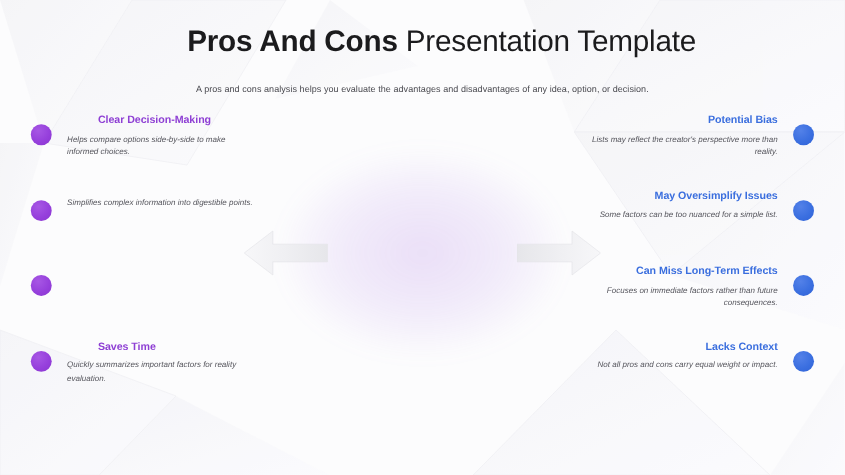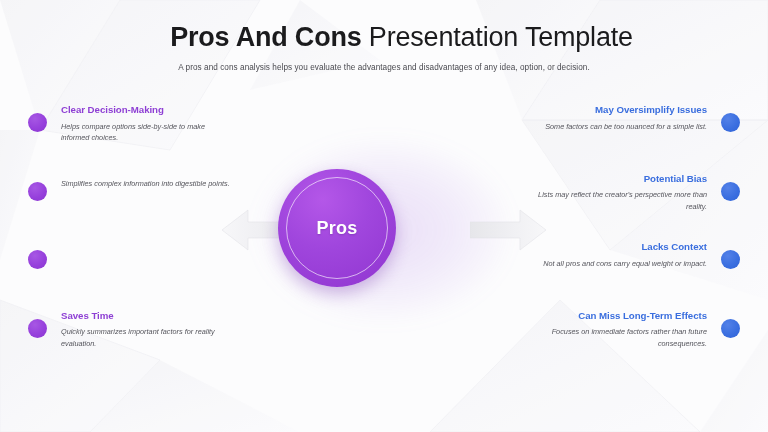--- a/index.html
+++ b/index.html
@@ -46,21 +46,21 @@
     font-size: 27px;
     letter-spacing: -0.2px;
     color: #1b1b1d;
     font-weight: 400;
     line-height: 1.15;
     white-space: nowrap;
     padding-left: 35px;
   }
   .title .strong { font-weight: 700; }
   .subtitle {
-    margin-top: 10px;
+    margin-top: 24px;
     font-size: 8.2px;
     color: #4a4a50;
     font-weight: 400;
     letter-spacing: 0.05px;
   }
 
   
   .col {
     position: absolute;
     top: 104px;
@@ -77,20 +77,21 @@
   .item-body { position: absolute; top: 0; width: 171px; }
   .col-left  .item-body { left: 37px;  text-align: left; }
   .col-right .item-body { left: 24px;  text-align: right; }
 
   .item-title {
     font-size: 9.7px;
     font-weight: 700;
     line-height: 1.2;
     letter-spacing: -0.05px;
     white-space: nowrap;
+    margin-left: 28px;
   }
   .col-left  .item-title { color: #8e3fd4; }
   .col-right .item-title { color: #3a6ede; }
 
   .item-desc {
     margin-top: 5px;
     font-size: 7.3px;
     font-style: italic;
     color: #55555c;
     line-height: 1.62;
@@ -247,46 +248,46 @@
       </div>
     </div>
 
   </div>
 
   <div class="col col-right">
 
     <div class="item">
       <span class="dot"></span>
       <div class="item-body">
+        <div class="item-title">Potential Bias</div>
+        <div class="item-desc">Lists may reflect the creator's perspective more than reality.</div>
+      </div>
+    </div>
+
+    <div class="item">
+      <span class="dot"></span>
+      <div class="item-body">
         <div class="item-title">May Oversimplify Issues</div>
         <div class="item-desc">Some factors can be too nuanced for a simple list.</div>
       </div>
     </div>
 
     <div class="item">
       <span class="dot"></span>
       <div class="item-body">
-        <div class="item-title">Potential Bias</div>
-        <div class="item-desc">Lists may reflect the creator's perspective more than reality.</div>
+        <div class="item-title">Can Miss Long-Term Effects</div>
+        <div class="item-desc">Focuses on immediate factors rather than future consequences.</div>
       </div>
     </div>
 
     <div class="item">
       <span class="dot"></span>
       <div class="item-body">
         <div class="item-title">Lacks Context</div>
         <div class="item-desc">Not all pros and cons carry equal weight or impact.</div>
-      </div>
-    </div>
-
-    <div class="item">
-      <span class="dot"></span>
-      <div class="item-body">
-        <div class="item-title">Can Miss Long-Term Effects</div>
-        <div class="item-desc">Focuses on immediate factors rather than future consequences.</div>
       </div>
     </div>
 
   </div>
 
   <div class="venn">
 
     <div class="glow"></div>
 
     <svg class="arrow arrow-left" width="76" height="50" viewBox="0 0 76 50">
@@ -304,21 +305,17 @@
       <defs>
         <linearGradient id="agR" x1="0" y1="0" x2="1" y2="0">
           <stop offset="0%" stop-color="#e6e6ea"></stop>
           <stop offset="55%" stop-color="#f0f0f3"></stop>
           <stop offset="100%" stop-color="#f7f7f9"></stop>
         </linearGradient>
       </defs>
       <polygon points="76,25 50,5 50,17 0,17 0,33 50,33 50,45" fill="url(#agR)" stroke="#e3e3e8" stroke-width="0.6"></polygon>
     </svg>
 
-    <div class="circle circle-pros">
-      <div class="ring"></div>
-      <div class="lbl">Pros</div>
-    </div>
 
 
   </div>
 
 </div>
 
 </body></html>

